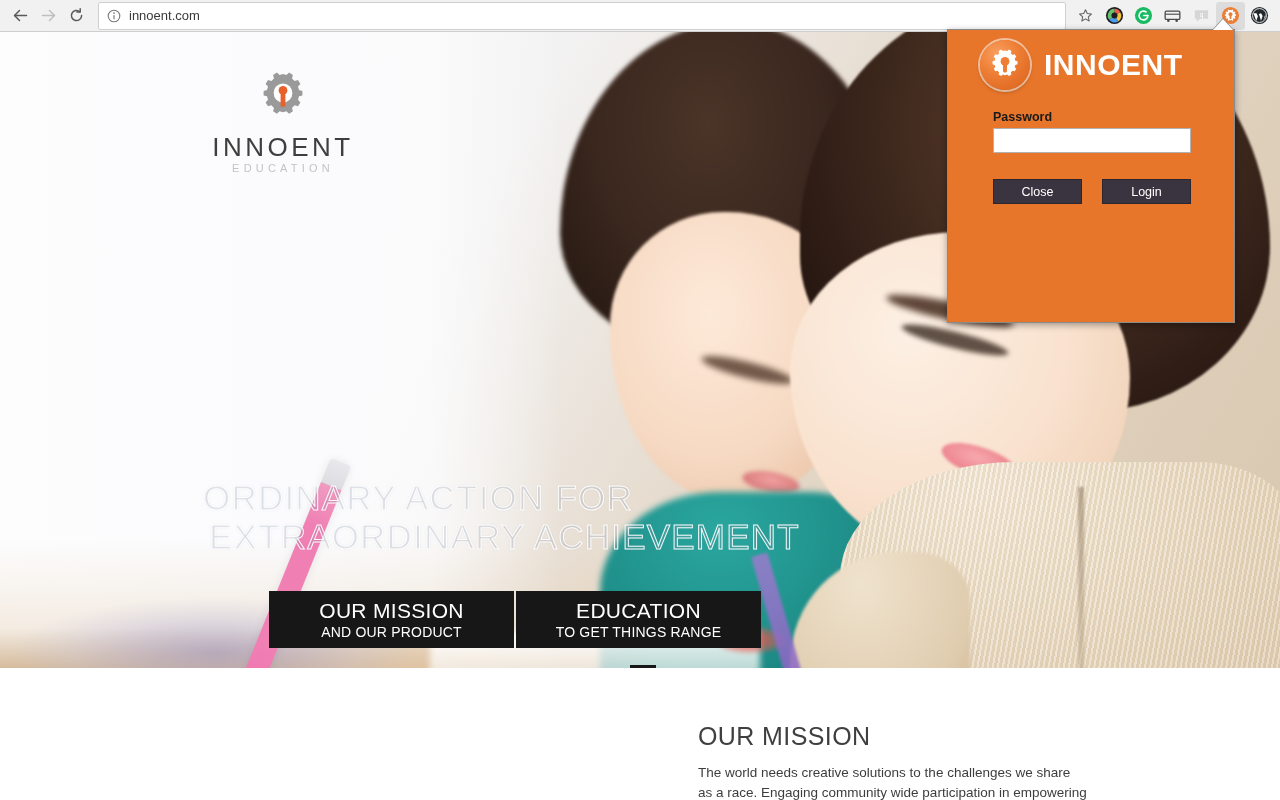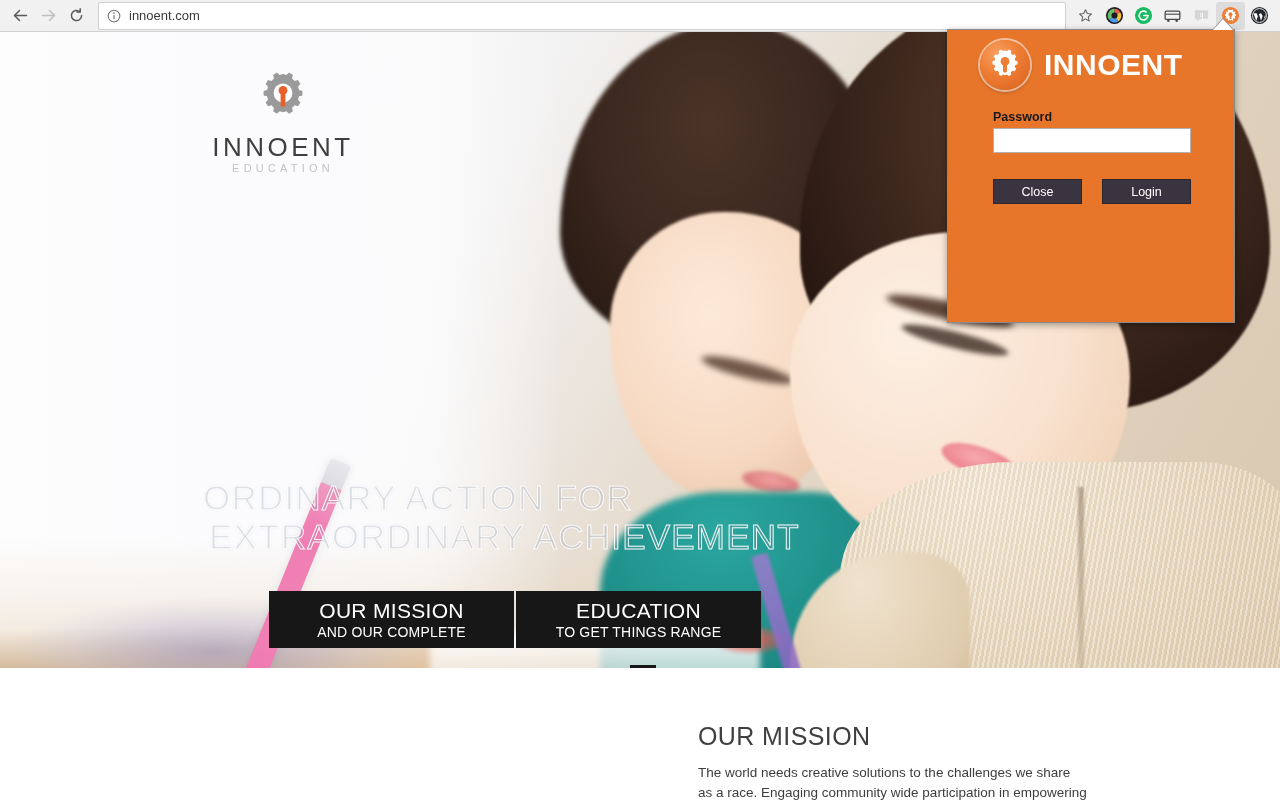--- a/index.html
+++ b/index.html
@@ -521,21 +521,21 @@
     </div>
 
     <div class="hero-head">
       <span class="l1">ORDINARY ACTION FOR</span>
       <span class="l2">EXTRAORDINARY ACHIEVEMENT</span>
     </div>
 
     <div class="navboxes">
       <div class="navbox">
         <span class="t1">OUR MISSION</span>
-        <span class="t2">AND OUR COMPLETE</span>
+        <span class="t2">AND OUR PRODUCT</span>
       </div>
       <div class="navbox">
         <span class="t1">EDUCATION</span>
         <span class="t2">TO GET THINGS RANGE</span>
       </div>
     </div>
 
     <div class="scrolldown">
       
     </div>

